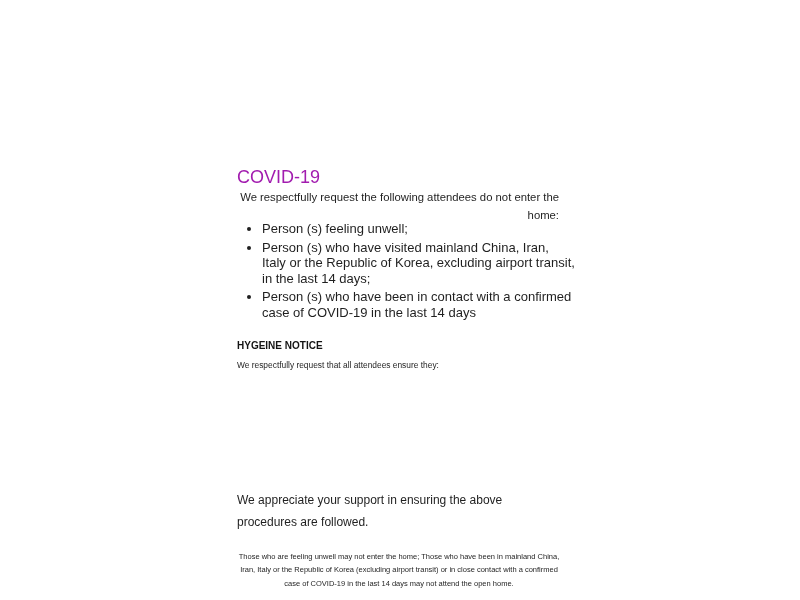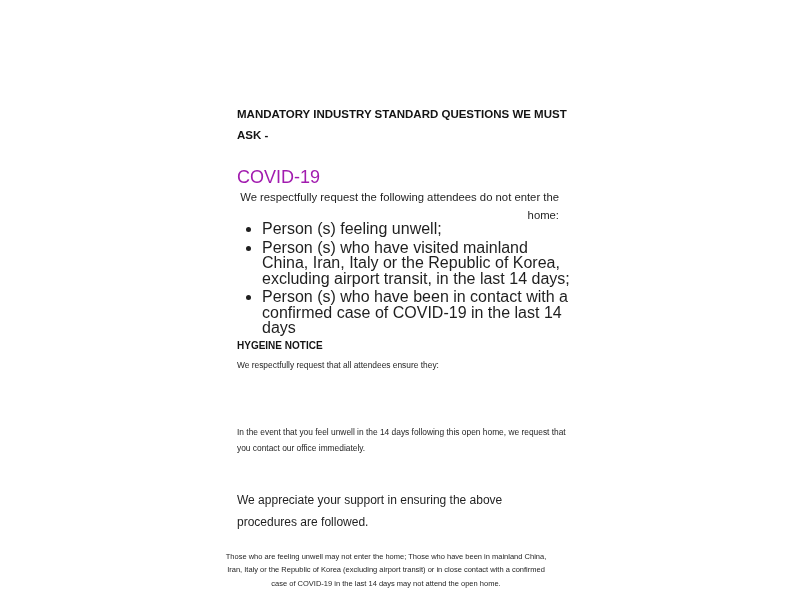--- a/index.html
+++ b/index.html
@@ -33,21 +33,21 @@
     color: #a21caf;
   }
   .covid-request {
     left: 237px; top: 178px; width: 322px;
     font-size: 11.3px; line-height: 17.5px; text-align: right;
   }
   ul.covid-list {
     left: 237px; top: 221px; width: 313px;
     margin: 0; padding: 0 0 0 25px;
     list-style: disc outside;
-    font-size: 16px; line-height: 15.5px;
+    font-size: 13px; line-height: 15.5px;
   }
   ul.covid-list li { margin-bottom: 3px; }
 
   .hygiene-title {
     left: 237px; top: 330px; width: 200px;
     font-size: 10px; font-weight: bold;
     color: #141414;
   }
   .hygiene-request {
     left: 237px; top: 350px; width: 330px;
@@ -63,47 +63,45 @@
 
   .followup {
     left: 237px; top: 417px; width: 338px;
     font-size: 8.4px; line-height: 15.5px;
   }
   .closing {
     left: 237px; top: 465px; width: 295px;
     font-size: 12px; line-height: 22px; margin-top: 24px;
   }
   .footer-note {
-    left: 219px; top: 542px; width: 334px;
+    left: 232px; top: 542px; width: 334px;
     font-size: 7.5px; line-height: 13.5px;
     text-align: center;
   }
 </style>
 </head>
 <body>
 
 <div class="page">
 
 
-  <h1 class="abs main-heading">MANDATORY INDUSTRY STANDARD QUESTIONS WE MUST ASK -</h1>
 
   <h2 class="abs covid-title">COVID-19</h2>
 
   <p class="abs covid-request">We respectfully request the following attendees do not enter the home:</p>
 
   <ul class="abs covid-list">
     <li>Person (s) feeling unwell;</li>
     <li>Person (s) who have visited mainland China, Iran, Italy or the Republic of Korea, excluding airport transit, in the last 14 days;</li>
     <li>Person (s) who have been in contact with a confirmed case of COVID-19 in the last 14 days</li>
   </ul>
 
   <h3 class="abs hygiene-title">HYGEINE NOTICE</h3>
 
   <p class="abs hygiene-request">We respectfully request that all attendees ensure they:</p>
 
 
-  <p class="abs followup">In the event that you feel unwell in the 14 days following this open home, we request that you contact our office immediately.</p>
 
   <p class="abs closing">We appreciate your support in ensuring the above procedures are followed.</p>
 
   <p class="abs footer-note">Those who are feeling unwell may not enter the home; Those who have been in mainland China, Iran, Italy or the Republic of Korea (excluding airport transit) or in close contact with a confirmed case of COVID-19 in the last 14 days may not attend the open home.</p>
 
 </div>
 
 </body></html>

